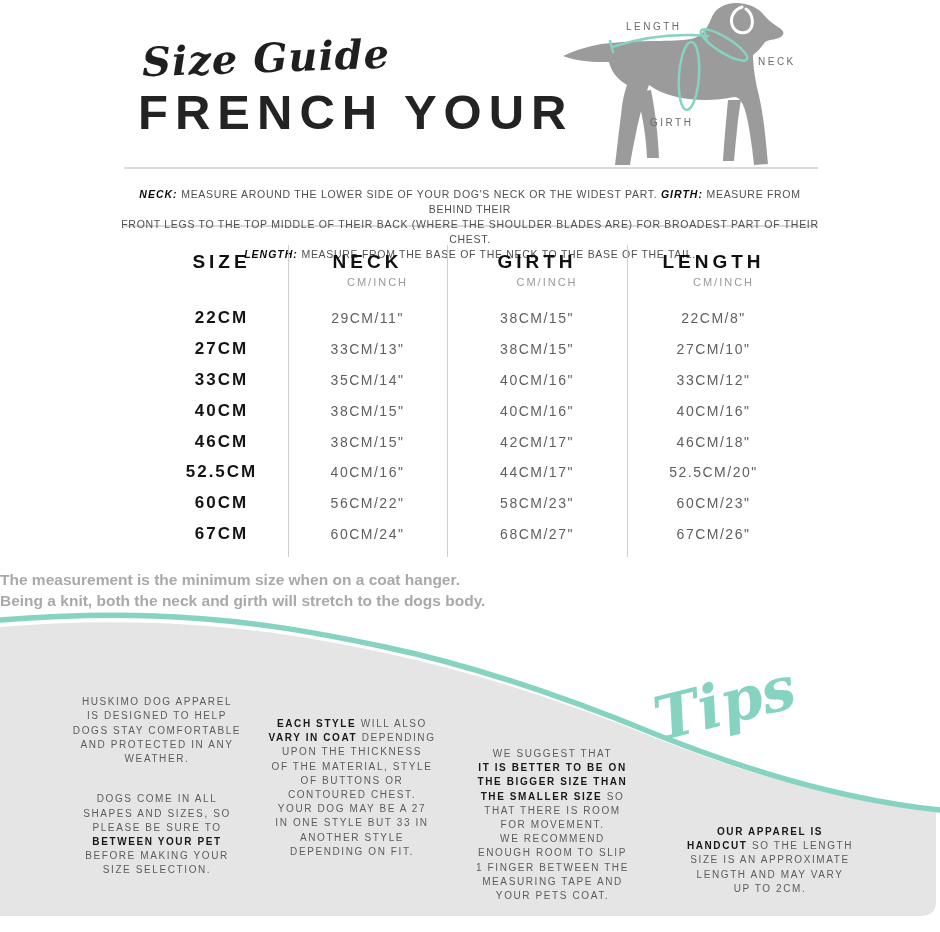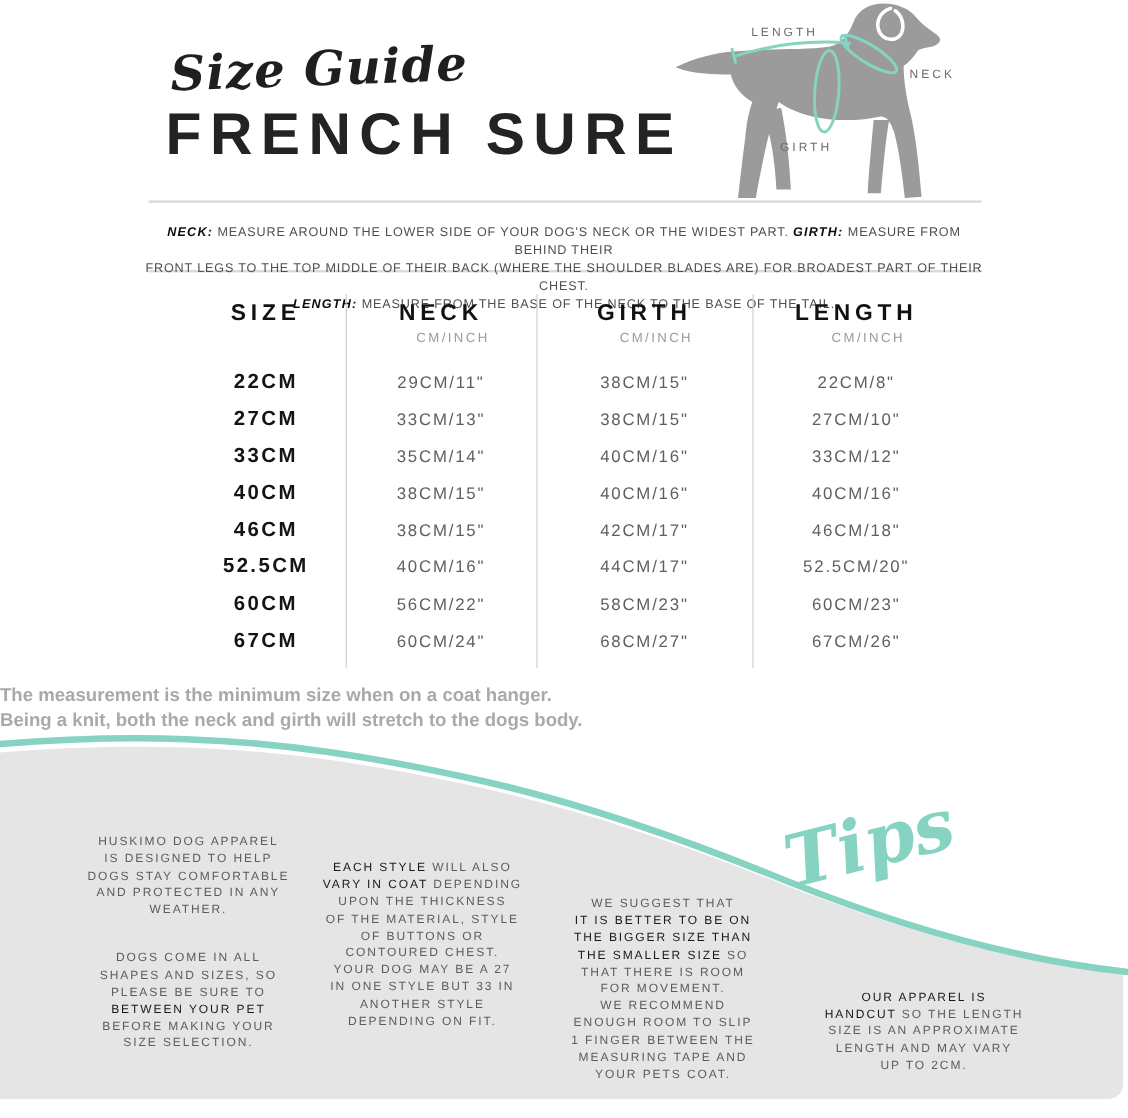--- a/index.html
+++ b/index.html
@@ -45,34 +45,34 @@
   .size-note{position:absolute;left:0;top:569px;width:916px;text-align:left;
     font-size:15.5px;font-weight:700;color:#a9a9a9;line-height:21px;}
 
   
   .wave-svg{position:absolute;left:0;top:605px;width:940px;height:311px;}
   .tips-heading{position:absolute;left:653px;top:668px;
     font-family:"DejaVu Serif",serif;font-style:italic;font-weight:700;
     font-size:60px;color:var(--teal,#85d3c0);transform:rotate(-14deg);}
   .tipcol{position:absolute;text-align:center;font-size:10px;
     letter-spacing:1.6px;line-height:14.2px;color:#5c5c5c;white-space:pre-line;}
-  .tipcol b{color:#191919;font-weight:400;}
+  .tipcol b{color:#191919;font-weight:700;}
   .tipcol .para2{margin-top:12px;}
   .col1{left:57px;top:681px;width:200px;}
   .col2{left:262px;top:717px;width:180px;}
   .col3{left:455px;top:747px;width:195px;}
   .col4{left:672px;top:825px;width:196px;}
 </style>
 </head>
 <body>
 
 <div id="page">
 
   <div class="script-title">Size Guide</div>
-  <div class="main-title">FRENCH SURE</div>
+  <div class="main-title">FRENCH YOUR</div>
 
   <svg class="dog-svg" viewBox="0 0 382 172">
 
     <path style="fill:var(--dog-gray,#9b9b9b)" d="M5,56 C22,48 38,44 54,43 C82,40 114,42 133,39 C143,37 149,29 153,19 C157,8 167,3 178,3 C191,3 200,8 205,14 C209,19 214,23 220,27 C225,30 227,33 224,36 C220,40 212,39 207,42 C203,48 199,52 195,55 C195,66 197,80 201,96 C205,112 208,140 210,164 L196,165 C194,146 191,124 187,110 C184,101 181,97 176,97 C158,101 136,101 119,97 C106,94 98,90 91,85 C86,98 81,118 77,138 C75,148 73,158 72,165 L57,165 C59,148 61,130 63,115 C64,103 66,93 69,85 C59,79 53,71 51,62 C38,62 20,62 5,56 Z"></path>
     <path style="fill:var(--dog-gray,#9b9b9b)" d="M170,100 C168,122 166,144 165,161 L176,161 C178,140 180,116 183,100 Z"></path>
     <path style="fill:var(--dog-gray,#9b9b9b)" d="M78,92 C84,112 88,134 89,158 L101,158 C100,134 97,110 93,90 Z"></path>
 
     <path fill="none" stroke="#ffffff" stroke-width="3" stroke-linecap="round" d="M184,7 C175,10 171,19 175,27 C179,34 189,35 193,28 C196,22 194,13 188,9"></path>
 
     <g fill="none" style="stroke:var(--teal,#85d3c0)" stroke-width="2.5" stroke-linecap="round">

